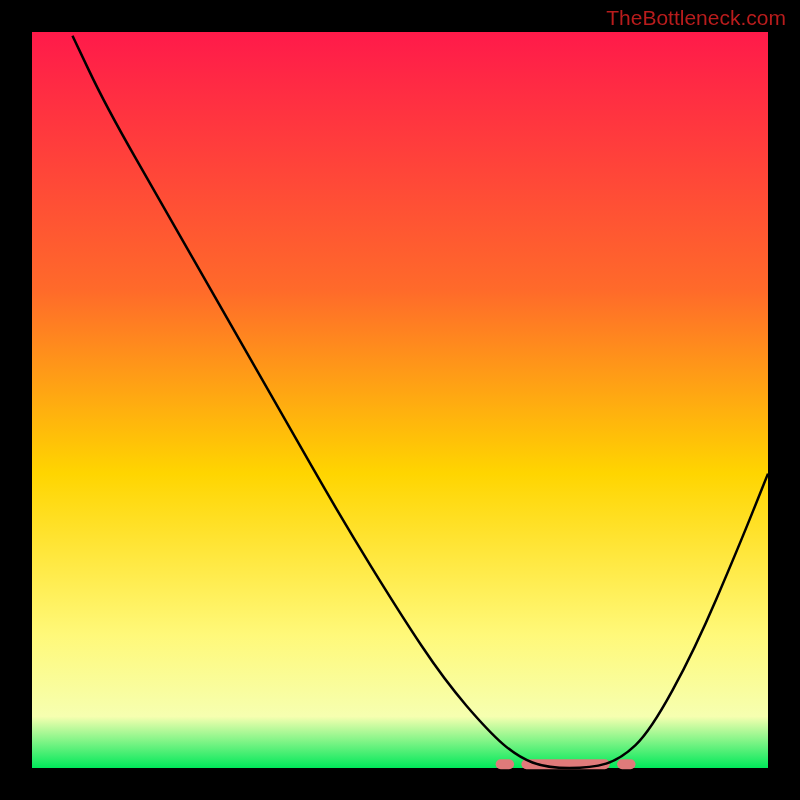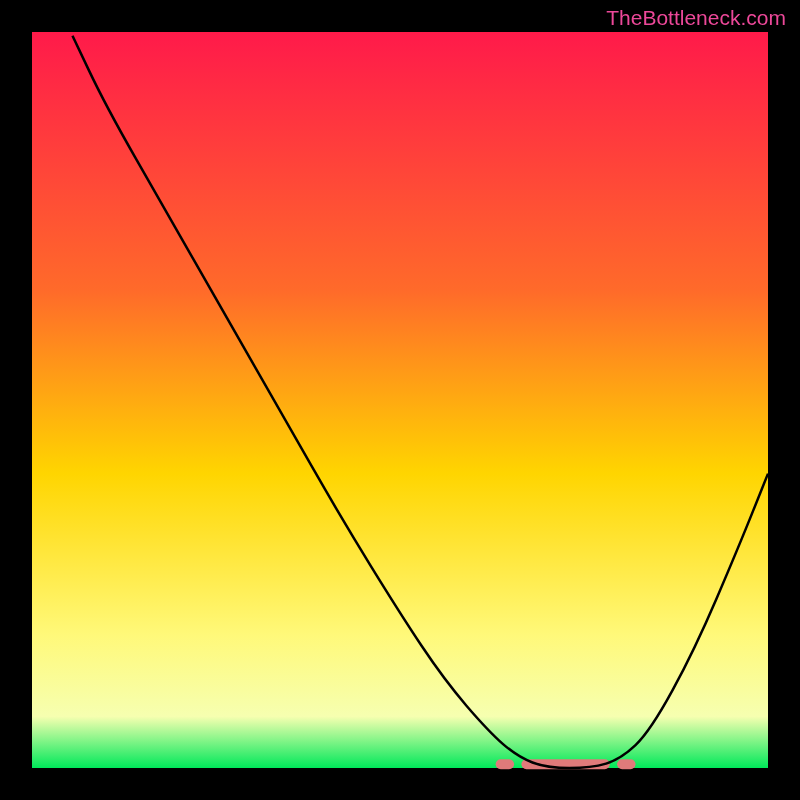--- a/index.html
+++ b/index.html
@@ -10,21 +10,21 @@
   }
   .chart-container {
     width: 800px;
     height: 800px;
     position: relative;
   }
   .watermark {
     position: absolute;
     top: 6px;
     right: 14px;
-    color: #ec4899;
+    color: #b91c1c;
     font-size: 21px;
     font-weight: 500;
     z-index: 10;
     font-family: Arial, sans-serif;
   }
   svg {
     display: block;
   }
 </style>
 </head>

